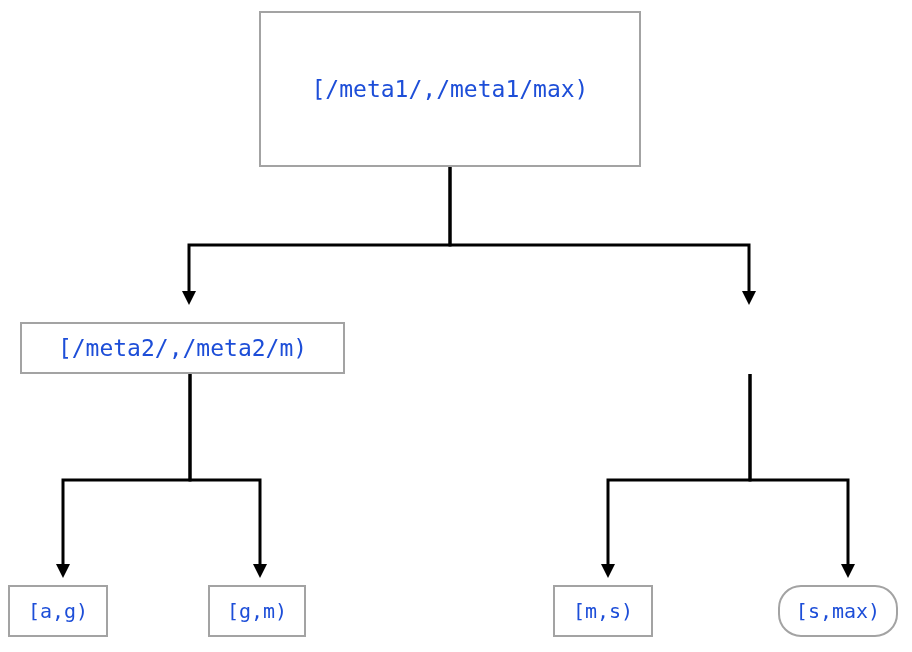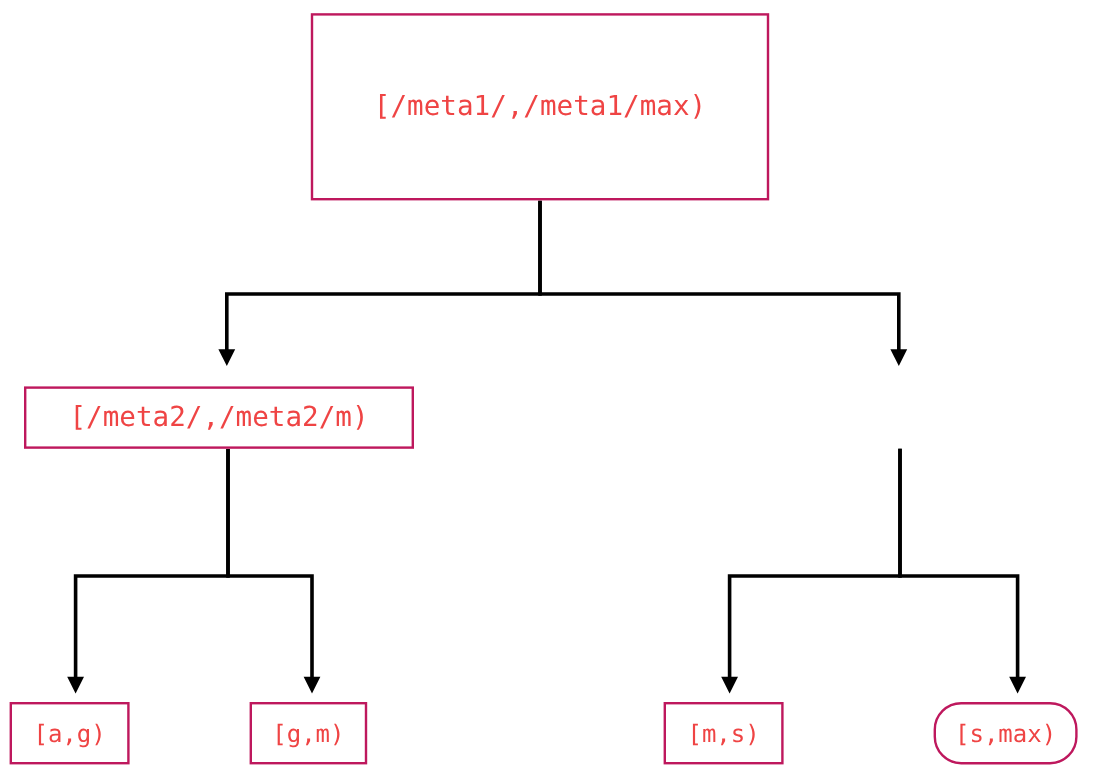--- a/index.html
+++ b/index.html
@@ -22,26 +22,26 @@
     position: absolute;
     left: 0;
     top: 0;
     width: 912px;
     height: 652px;
     display: block;
   }
   .node-box {
     position: absolute;
     box-sizing: border-box;
-    border: 2px solid #be185d;
+    border: 2px solid #a3a3a3;
     background: #ffffff;
     display: flex;
     align-items: center;
     justify-content: center;
-    color: #ef4444;
+    color: #1d4ed8;
     font-family: "DejaVu Sans Mono", "Liberation Mono", monospace;
     white-space: pre;
     letter-spacing: 0px;
   }
   .node-root {
     font-size: 23px;
   }
   .node-mid {
     font-size: 23px;
     text-align: center;

